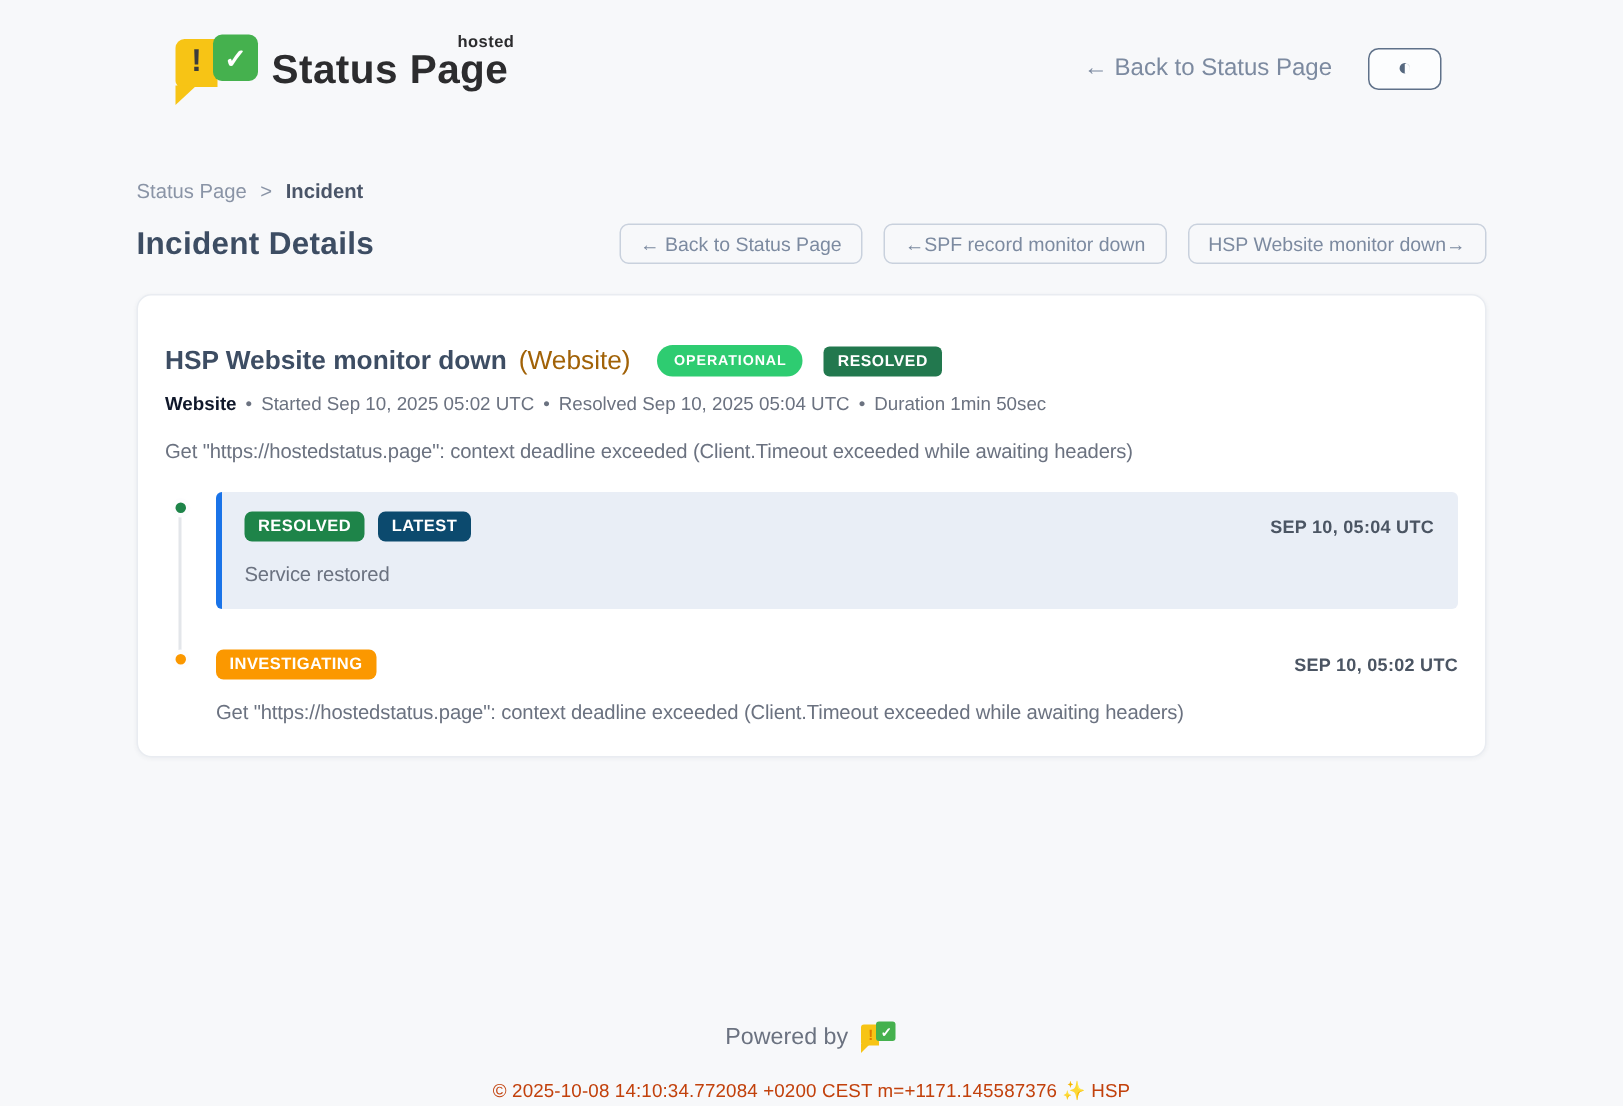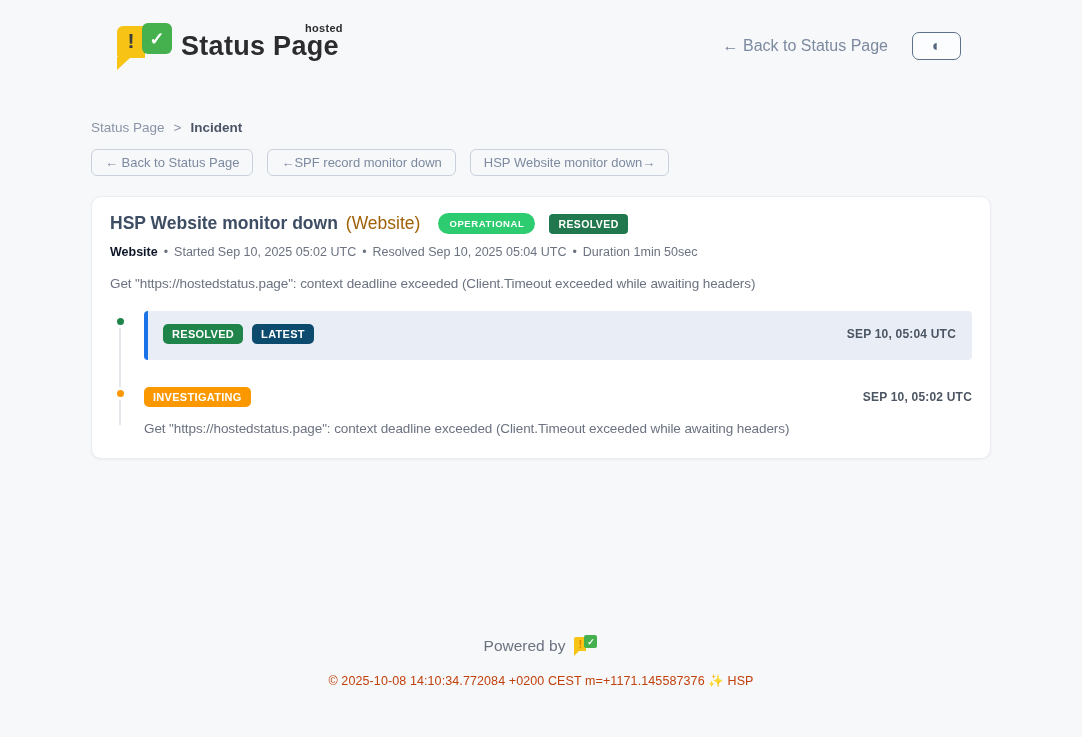--- a/index.html
+++ b/index.html
@@ -54,21 +54,21 @@
   .nav-btn {
     background: transparent; border: 1px solid #c9d1dd; border-radius: 6px;
     color: #7c8aa0; font-size: 13px; font-family: inherit;
     padding: 5px 13px; cursor: pointer; white-space: nowrap;
   }
   
   .card {
     margin-top: 20px; background: #fff;
     border: 1px solid #e9ecf1; border-radius: 10px;
     box-shadow: 0 1px 3px rgba(40,50,70,0.05);
-    padding: 16px 18px 22px 18px;
+    padding: 33px 18px 22px 18px;
   }
   .card-title-row { display: flex; align-items: center; gap: 8px; }
   .incident-title { font-size: 17.5px; font-weight: 700; color: #3d4d63; }
   .incident-component { font-size: 17.5px; font-weight: 400; color: #a16207; margin-right: 10px; }
   .badge-operational {
     background: #2ecc71; color: #fff; font-size: 9.5px; font-weight: 700;
     letter-spacing: 0.6px; padding: 5px 11px; border-radius: 999px;
   }
   .badge-resolved-top {
     background: #22784e; color: #fff; font-size: 10.5px; font-weight: 700;
@@ -139,20 +139,21 @@
 </header>
 
 <main class="main">
   <nav class="breadcrumb">
     <span class="crumb-root">Status Page</span>
     <span class="crumb-sep">&gt;</span>
     <span class="crumb-current">Incident</span>
   </nav>
 
   <div class="title-row">
+    <h1 class="page-title">Incident Details</h1>
     <div class="nav-buttons">
       <button class="nav-btn">← Back to Status Page</button>
       <button class="nav-btn">←SPF record monitor down</button>
       <button class="nav-btn">HSP Website monitor down→</button>
     </div>
   </div>
 
   <section class="card">
     <div class="card-title-row">
       <span class="incident-title">HSP Website monitor down</span>
@@ -179,20 +180,21 @@
       <div class="tl-entry">
         <div class="tl-dot-col">
             <span class="tl-dot dot-green"></span>
           </div>
         <div class="tl-box">
           <div class="tl-head">
             <span class="tl-badge badge-green">RESOLVED</span>
             <span class="tl-badge badge-blue">LATEST</span>
             <span class="tl-time">SEP 10, 05:04 UTC</span>
           </div>
+          <div class="tl-message">Service restored</div>
         </div>
       </div>
 
       <div class="tl-entry">
         <div class="tl-dot-col">
             <span class="tl-dot dot-orange"></span>
           </div>
         <div class="tl-plain">
           <div class="tl-head">
             <span class="tl-badge badge-orange">INVESTIGATING</span>

